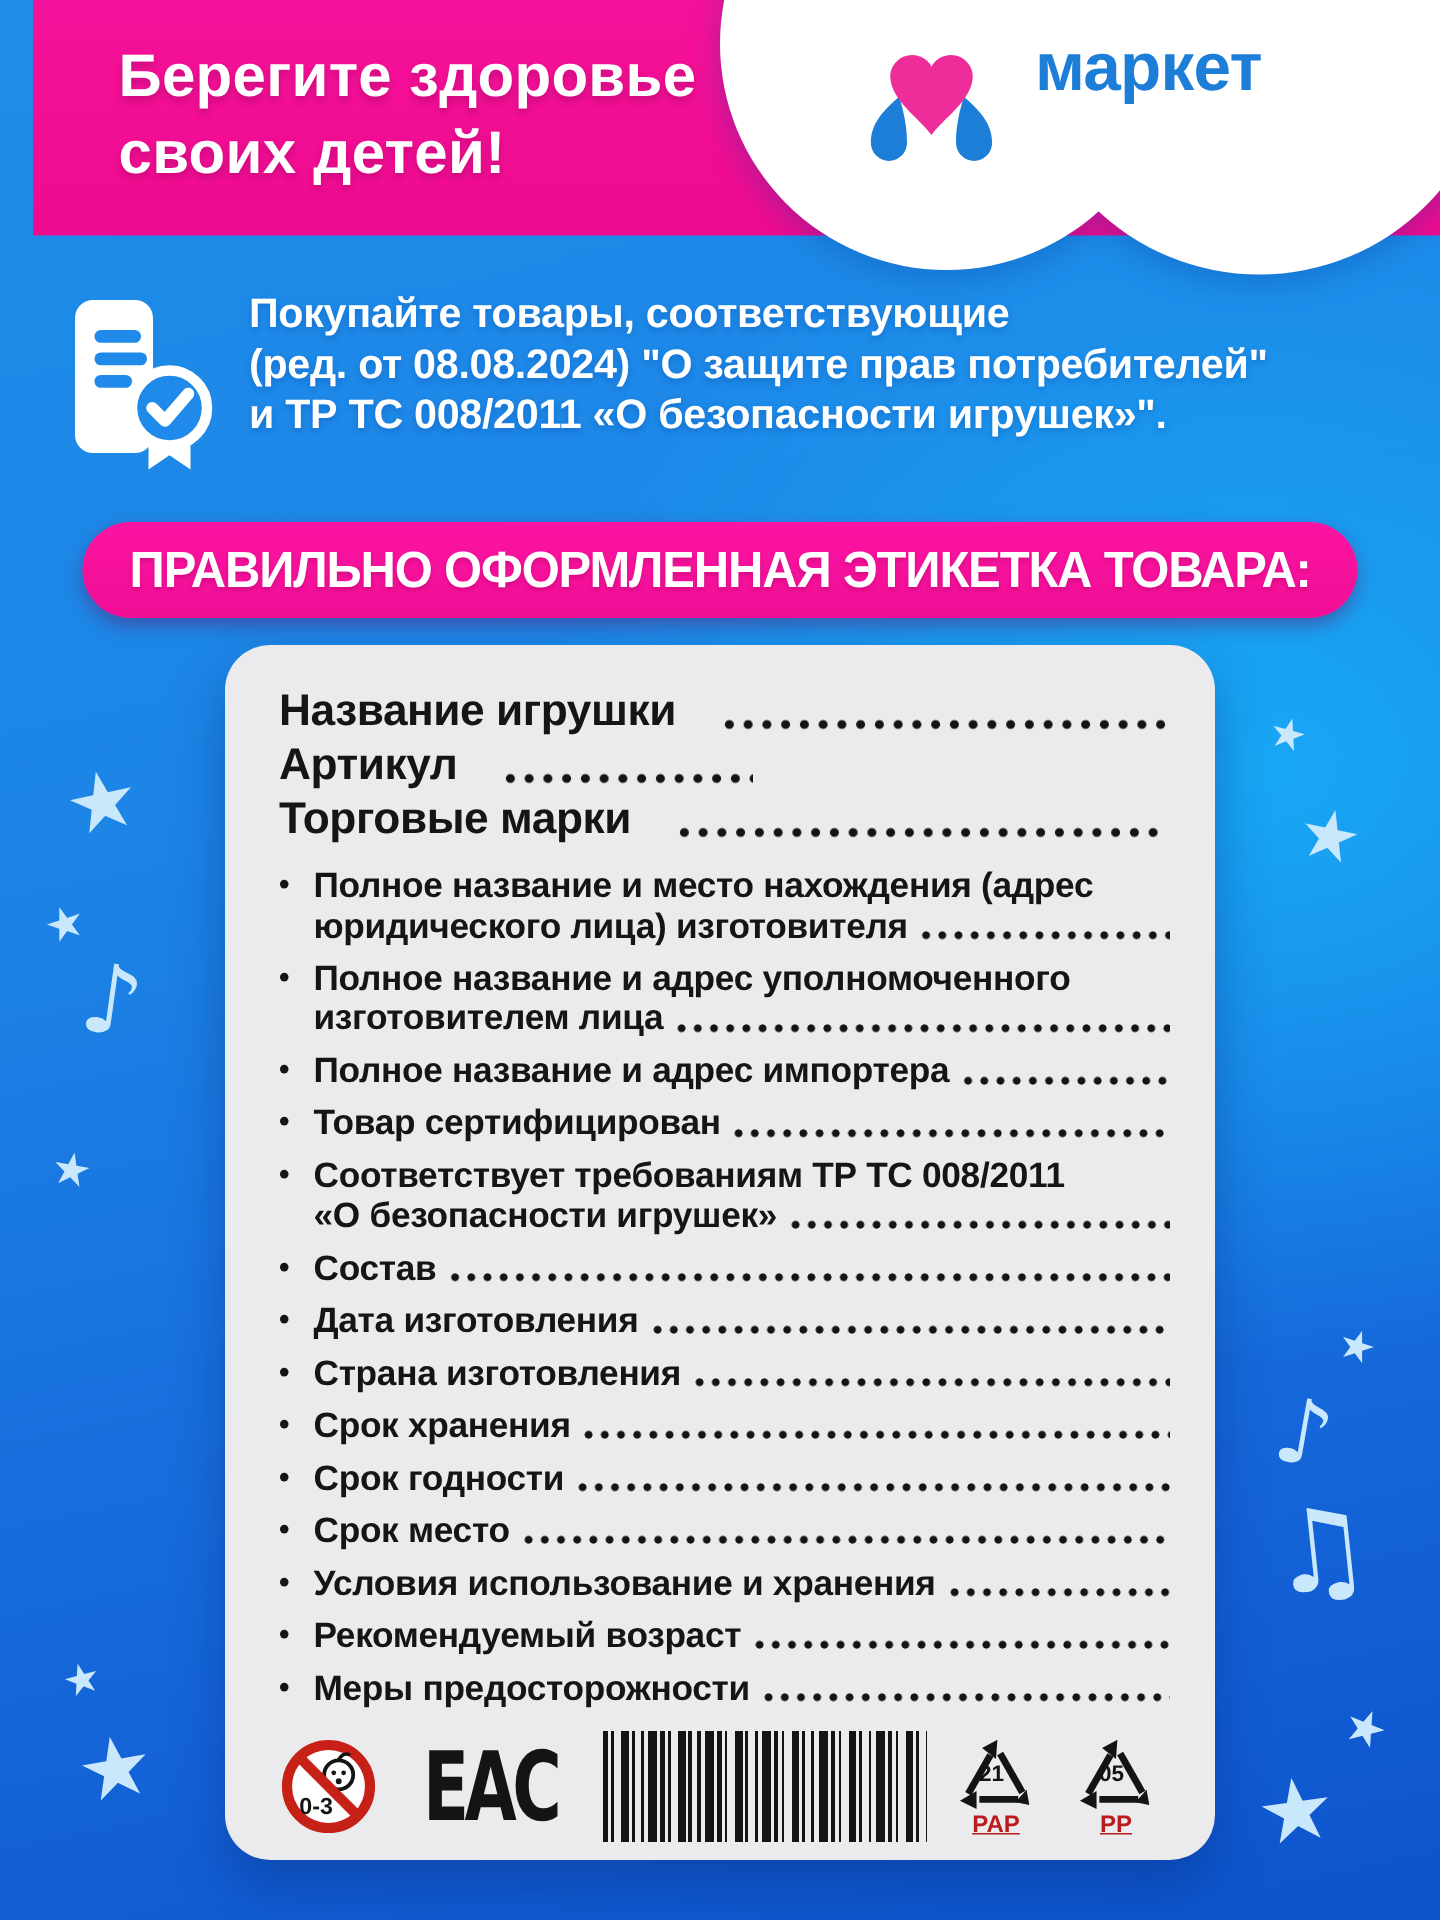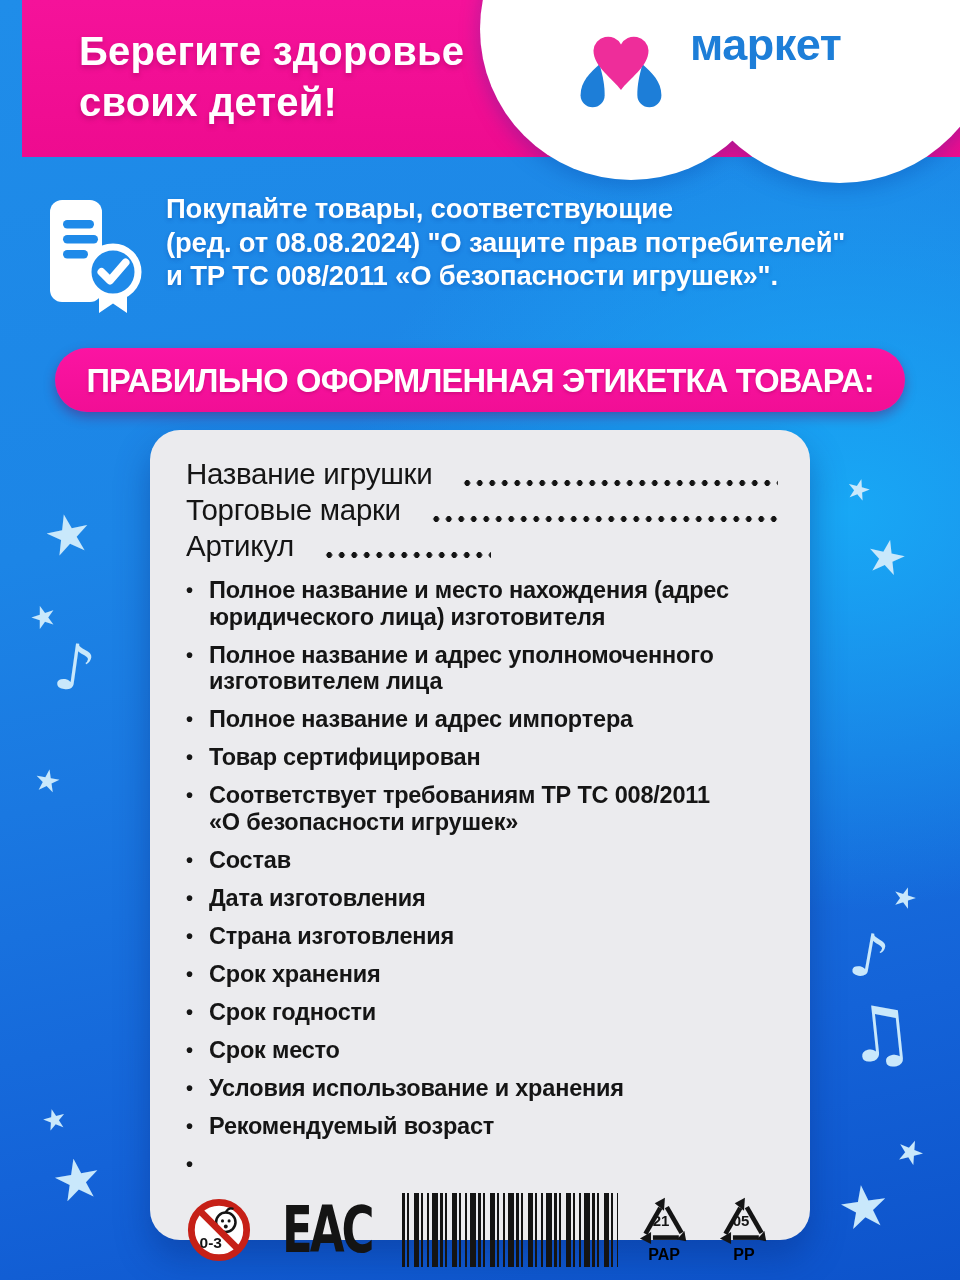--- a/index.html
+++ b/index.html
@@ -61,33 +61,33 @@
     white-space:nowrap;transform:scaleX(.96);
     text-shadow:0 2px 3px rgba(140,0,80,.3);
   }
   
   .card{
     position:absolute;left:150px;top:430px;width:660px;height:810px;z-index:2;
     background:#ebebee;border-radius:30px;box-sizing:border-box;
     padding:26px 30px 18px 36px;color:#151515;
     box-shadow:0 18px 34px rgba(8,45,130,.42);
   }
-  .field{display:flex;font-size:29.5px;line-height:36px;font-weight:400;letter-spacing:-.3px;gap:20px;}
+  .field{display:flex;font-size:29.5px;line-height:36px;font-weight:700;letter-spacing:-.3px;gap:20px;}
   .leader{
     flex:1;align-self:flex-end;height:8px;margin:0 2px 5px 9px;
     background-image:radial-gradient(circle,#141414 2.7px,transparent 3.2px);
     background-size:12.5px 8px;background-repeat:repeat-x;background-position:0 0;
   }
   .leader.short{flex:0 0 168px;}
   .items{list-style:none;margin:13px 0 0;padding:0;
          font-size:23.5px;line-height:26.5px;font-weight:700;letter-spacing:-.2px;}
   .items li{display:flex;margin-bottom:8.5px;}
   .mk{flex:0 0 23px;width:23px;font-size:20px;line-height:26px;}
   .ct{flex:1;min-width:0;}
-  .ct .row{display:flex;flex-direction:column;}
+  .ct .row{display:flex;}
   .ct .leader{height:7px;margin:0 0 3px 7px;
     background-image:radial-gradient(circle,#141414 2.35px,transparent 2.85px);
     background-size:10.8px 7px;}
   
   .marks{display:flex;align-items:center;margin-top:14px;height:78px;}
   .eac{
     margin-left:30px;font-family:"DejaVu Sans",sans-serif;font-size:45px;font-weight:800;
     letter-spacing:-3px;transform:scaleY(1.42);transform-origin:center;color:#141414;
   }
   .barcode{
@@ -95,21 +95,21 @@
     background:repeating-linear-gradient(90deg,
       #141414 0 3px,transparent 3px 5px,#141414 5px 7px,transparent 7px 12px,
       #141414 12px 17px,transparent 17px 19px,#141414 19px 21px,transparent 21px 25px,
       #141414 25px 27px,transparent 27px 30px,#141414 30px 36px,transparent 36px 38px);
   }
   .recycle{position:relative;display:flex;flex-direction:column;align-items:center;width:64px;}
   .recycle.first{margin-left:auto;}
   .recycle.second{margin-left:16px;margin-right:4px;}
   .r-num{position:absolute;top:17px;left:0;width:58px;text-align:center;
          font-size:15px;font-weight:800;color:#141414;}
-  .r-label{font-size:16px;font-weight:800;margin-top:1px;color:#000000;}
+  .r-label{font-size:16px;font-weight:800;margin-top:1px;color:#b91c1c;text-decoration:underline;}
 </style>
 </head>
 <body>
 
 <div class="page">
 
   <span class="deco" style="left:44px;top:508px;font-size:54px;transform:rotate(-12deg);">★</span>
   <span class="deco" style="left:30px;top:602px;font-size:30px;transform:rotate(-18deg);">★</span>
   <span class="deco" style="left:54px;top:636px;font-size:64px;transform:rotate(8deg);">♪</span>
   <span class="deco" style="left:34px;top:766px;font-size:30px;transform:rotate(10deg);">★</span>
@@ -165,27 +165,27 @@
     <span>ПРАВИЛЬНО ОФОРМЛЕННАЯ ЭТИКЕТКА ТОВАРА:</span>
   </div>
 
   <section class="card">
 
     <div class="field">
       <span>Название игрушки</span>
       <span class="leader"></span>
     </div>
     <div class="field">
+      <span>Артикул</span>
+      <span class="leader short"></span>
+    </div>
+    <div class="field">
       <span>Торговые марки</span>
       <span class="leader"></span>
     </div>
-    <div class="field">
-      <span>Артикул</span>
-      <span class="leader short"></span>
-    </div>
 
     <ul class="items">
       <li>
         <span class="mk">•</span>
         <div class="ct">
           <div class="l1">Полное название и место нахождения (адрес</div>
           <div class="row">
               <span>юридического лица) изготовителя</span>
               <span class="leader"></span>
             </div>
@@ -309,20 +309,21 @@
               <span>Рекомендуемый возраст</span>
               <span class="leader"></span>
             </div>
         </div>
       </li>
       <li>
         <span class="mk">•</span>
         <div class="ct">
 
           <div class="row">
+              <span>Меры предосторожности</span>
               <span class="leader"></span>
             </div>
         </div>
       </li>
     </ul>
 
     <div class="marks">
 
       <svg width="66" height="66" viewBox="0 0 68 68">
         <circle cx="34" cy="34" r="28.5" fill="#ffffff" stroke="#c62017" stroke-width="7"></circle>

